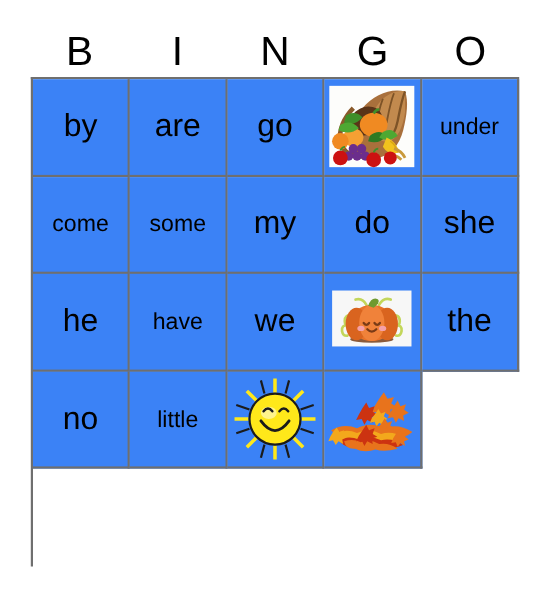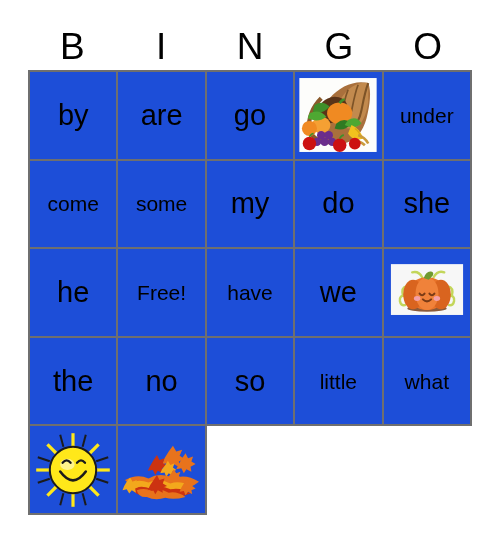--- a/index.html
+++ b/index.html
@@ -59,21 +59,21 @@
   }
   .cell {
     position: relative;
     border-right: 2px solid #6f6f6f;
     border-bottom: 2px solid #6f6f6f;
     box-sizing: border-box;
     display: flex;
     align-items: center;
     justify-content: center;
     overflow: hidden;
-    background: #1d4ed8;
+    background: #3b82f6;
   }
   .cell-text {
     font-size: 29px;
     color: #000000;
     line-height: 1;
     white-space: nowrap;
     text-align: center;
   }
   .cell-text.small {
     font-size: 21px;
@@ -175,23 +175,20 @@
       <span class="cell-text">do</span>
     </div>
 
     <div class="cell">
       <span class="cell-text">she</span>
     </div>
     <div class="cell">
       <span class="cell-text">he</span>
     </div>
     <div class="cell">
-      <span class="cell-text small">Free!</span>
-    </div>
-    <div class="cell">
       <span class="cell-text small">have</span>
     </div>
     <div class="cell">
       <span class="cell-text">we</span>
     </div>
 
     <div class="cell">
       <div class="cell-art">
         <svg viewBox="0 0 100 100" width="82" height="82" aria-hidden="true">
           <rect x="6" y="16" width="88" height="62" fill="#f7f7f7"></rect>
@@ -221,29 +218,23 @@
           <ellipse cx="62" cy="58" rx="4" ry="3" fill="#f4a0a8"></ellipse>
         </svg>
       </div>
     </div>
     <div class="cell">
       <span class="cell-text">the</span>
     </div>
     <div class="cell">
       <span class="cell-text">no</span>
     </div>
-    <div class="cell">
-      <span class="cell-text">so</span>
-    </div>
 
     <div class="cell">
       <span class="cell-text small">little</span>
-    </div>
-    <div class="cell">
-      <span class="cell-text small">what</span>
     </div>
     <div class="cell">
       <div class="cell-art">
         <svg viewBox="0 0 100 100" width="80" height="80" aria-hidden="true">
 
           <g stroke-linecap="butt">
             <g stroke="#ffe81a" stroke-width="4">
               <line x1="50" y1="4" x2="50" y2="20"></line>
               <line x1="82" y1="18" x2="70" y2="30"></line>
               <line x1="96" y1="50" x2="80" y2="50"></line>

